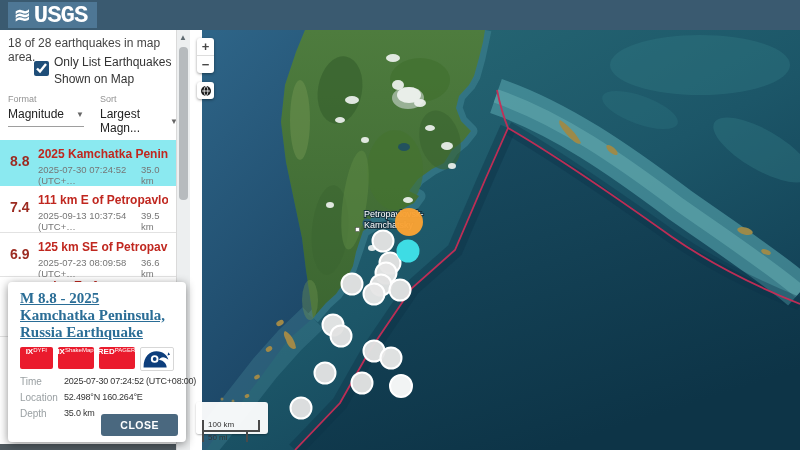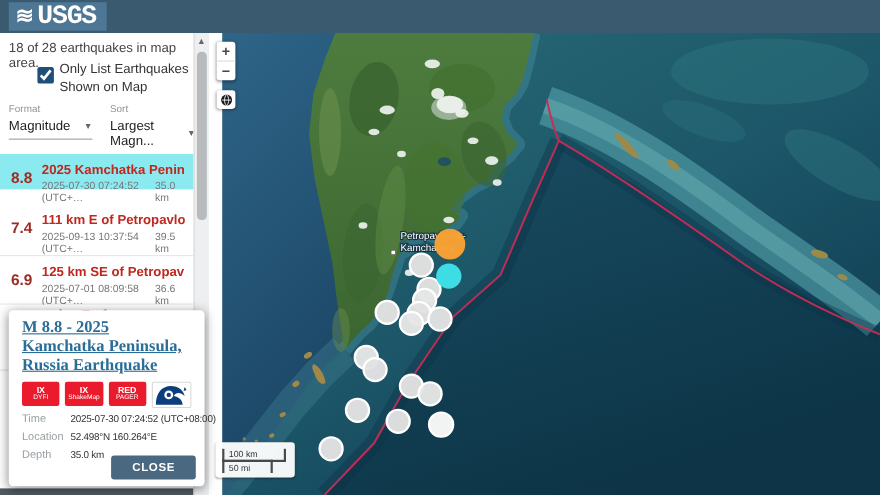--- a/index.html
+++ b/index.html
@@ -24,55 +24,55 @@
   .selwrap .sval{margin-top:3px;width:100%;border-bottom:1px solid #9e9e9e;padding-bottom:5px;
                  font-size:12px;color:#222;display:flex;justify-content:space-between;align-items:center;}
   .selwrap .caret{font-size:8px;color:#666;}
   #fmt{left:8px;width:76px;} #srt{left:100px;width:78px;}
 
   .q-row{position:absolute;left:0;width:176px;box-sizing:border-box;padding:7px 8px 0 8px;border-bottom:1px solid #e2e2e2;background:#fff;}
   .q-row.sel{background:#8be9f0;border-bottom:1px solid #8be9f0;}
   .q-mag{position:absolute;left:10px;top:13px;font-size:14px;font-weight:bold;color:#9c2b21;}
   .q-title{margin-left:30px;font-size:12px;font-weight:bold;color:#c0271f;white-space:nowrap;overflow:hidden;}
   .q-sub{margin-left:30px;margin-top:3px;font-size:9.5px;color:#767676;display:flex;justify-content:space-between;}
-  #row1{top:110px;height:32px;} #row2{top:156px;height:47px;} #row3{top:203px;height:44px;}
+  #row1{top:110px;height:46px;} #row2{top:156px;height:47px;} #row3{top:203px;height:44px;}
   #row4{top:247px;height:60px;padding-top:2px;}
   #row4 .q-title{margin-left:30px;}
 
   
   .sbar{position:absolute;left:176px;top:0;width:13px;height:420px;background:#edeff0;border-left:1px solid #dadada;}
   .sbar .up{position:absolute;left:2px;top:3px;font-size:8px;color:#5f6a70;}
   .sbar .thumb{position:absolute;left:2px;top:17px;width:9px;height:153px;background:#b7bbbe;border-radius:4px;}
   .darkstrip{position:absolute;left:0;top:414px;width:176px;height:6px;background:#505a60;}
 
   
   .map{position:absolute;left:190px;top:30px;width:610px;height:420px;z-index:5;}
 
   .map-btns{position:absolute;left:197px;top:38px;width:17px;background:#fff;border-radius:3px;
             box-shadow:0 1px 3px rgba(0,0,0,.4);z-index:20;}
   .map-btns .b{width:17px;height:17px;line-height:17px;text-align:center;font-size:13px;font-weight:bold;color:#474747;cursor:pointer;}
   .map-btns .b+.b{border-top:1px solid #ddd;}
   .globe-btn{position:absolute;left:197px;top:82px;width:17px;height:17px;background:#fff;border-radius:3px;
              box-shadow:0 1px 3px rgba(0,0,0,.4);z-index:20;display:flex;align-items:center;justify-content:center;cursor:pointer;}
 
   .scalebox{position:absolute;left:196px;top:402px;width:72px;height:32px;background:rgba(255,255,255,.95);
-            border-radius:3px;z-index:20;padding:6px 0 0 6px;box-sizing:border-box;box-shadow:0 1px 2px rgba(0,0,0,.3);}
+            border-radius:3px;z-index:20;padding:18px 0 0 6px;box-sizing:border-box;box-shadow:0 1px 2px rgba(0,0,0,.3);}
   .sc-km{width:50px;border-left:2px solid #4a4a4a;border-right:2px solid #4a4a4a;border-bottom:2px solid #4a4a4a;
          font-size:8px;color:#333;padding:0 0 1px 4px;}
   .sc-mi{width:38px;border-left:2px solid #4a4a4a;border-right:2px solid #4a4a4a;border-top:2px solid #4a4a4a;
          font-size:8px;color:#333;padding:1px 0 0 4px;margin-top:-2px;}
 
   
   .popup{position:absolute;left:8px;top:282px;width:178px;height:160px;background:#fff;border-radius:4px;
          box-shadow:0 2px 10px rgba(0,0,0,.45);z-index:30;box-sizing:border-box;padding:8px 12px;}
   .popup .title{font-family:"Liberation Serif",serif;font-size:15px;line-height:17px;font-weight:bold;
                 color:#2a6d96;text-decoration:underline;display:block;}
   .badges{display:flex;gap:5px;margin-top:6px;align-items:flex-start;}
   .badge{width:36px;height:22px;background:#ea1b2d;border-radius:2px;color:#fff;text-align:center;
-         display:flex;flex-direction:column;justify-content:center;}
+         display:flex;flex-direction:row;justify-content:center;}
   .badge .l1{font-size:8px;font-weight:bold;line-height:9px;}
   .badge .l2{font-size:6px;line-height:7px;}
   .tsu{width:38px;height:24px;border:1px solid #d7d7d7;border-radius:2px;background:#fff;box-sizing:border-box;}
   .inforow{display:flex;margin-top:5px;}
   .inforow .lab{width:44px;font-size:10px;color:#9aa0a3;flex:none;}
   .inforow .val{font-size:9px;letter-spacing:-0.2px;color:#333;white-space:nowrap;}
   .closebtn{position:absolute;right:8px;bottom:6px;background:#4a687f;color:#fff;font-size:10.5px;font-weight:bold;
             letter-spacing:.5px;padding:5px 19px;border-radius:3px;border:none;cursor:pointer;}
 </style>
 </head>
@@ -253,21 +253,21 @@
     <div class="q-title">111 km E of Petropavlovsk-…</div>
     <div class="q-sub">
       <span>2025-09-13 10:37:54 (UTC+…</span>
       <span>39.5 km</span>
     </div>
   </div>
   <div class="q-row" id="row3">
     <div class="q-mag">6.9</div>
     <div class="q-title">125 km SE of Petropavlovsk…</div>
     <div class="q-sub">
-      <span>2025-07-01 08:09:58 (UTC+…</span>
+      <span>2025-07-23 08:09:58 (UTC+…</span>
       <span>36.6 km</span>
     </div>
   </div>
   <div class="q-row" id="row4">
     <div class="q-title">… km E of …</div>
   </div>
 
   <div class="darkstrip"></div>
   <div class="sbar">
     <div class="up">▲</div>

